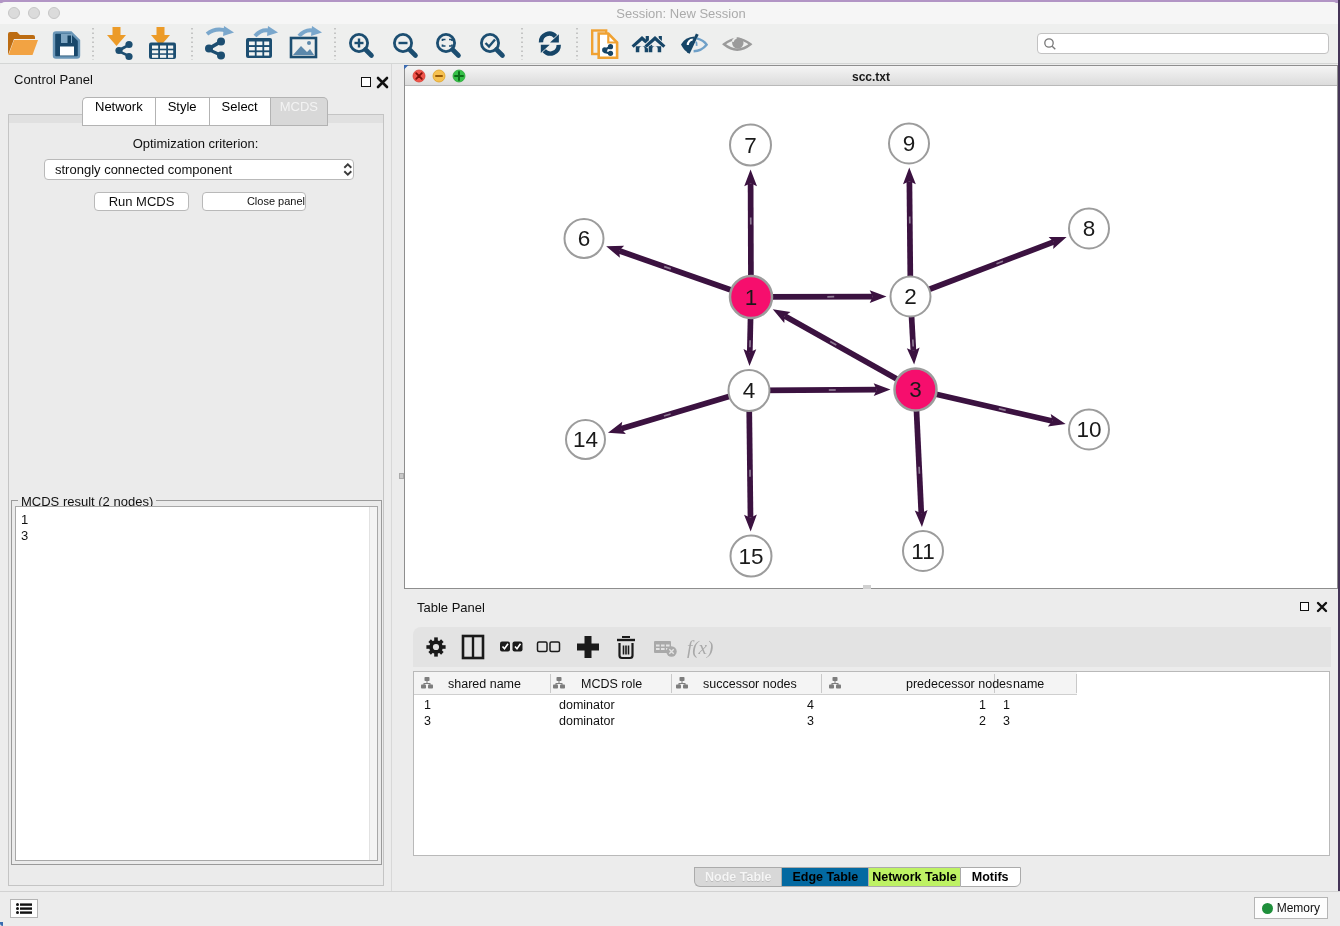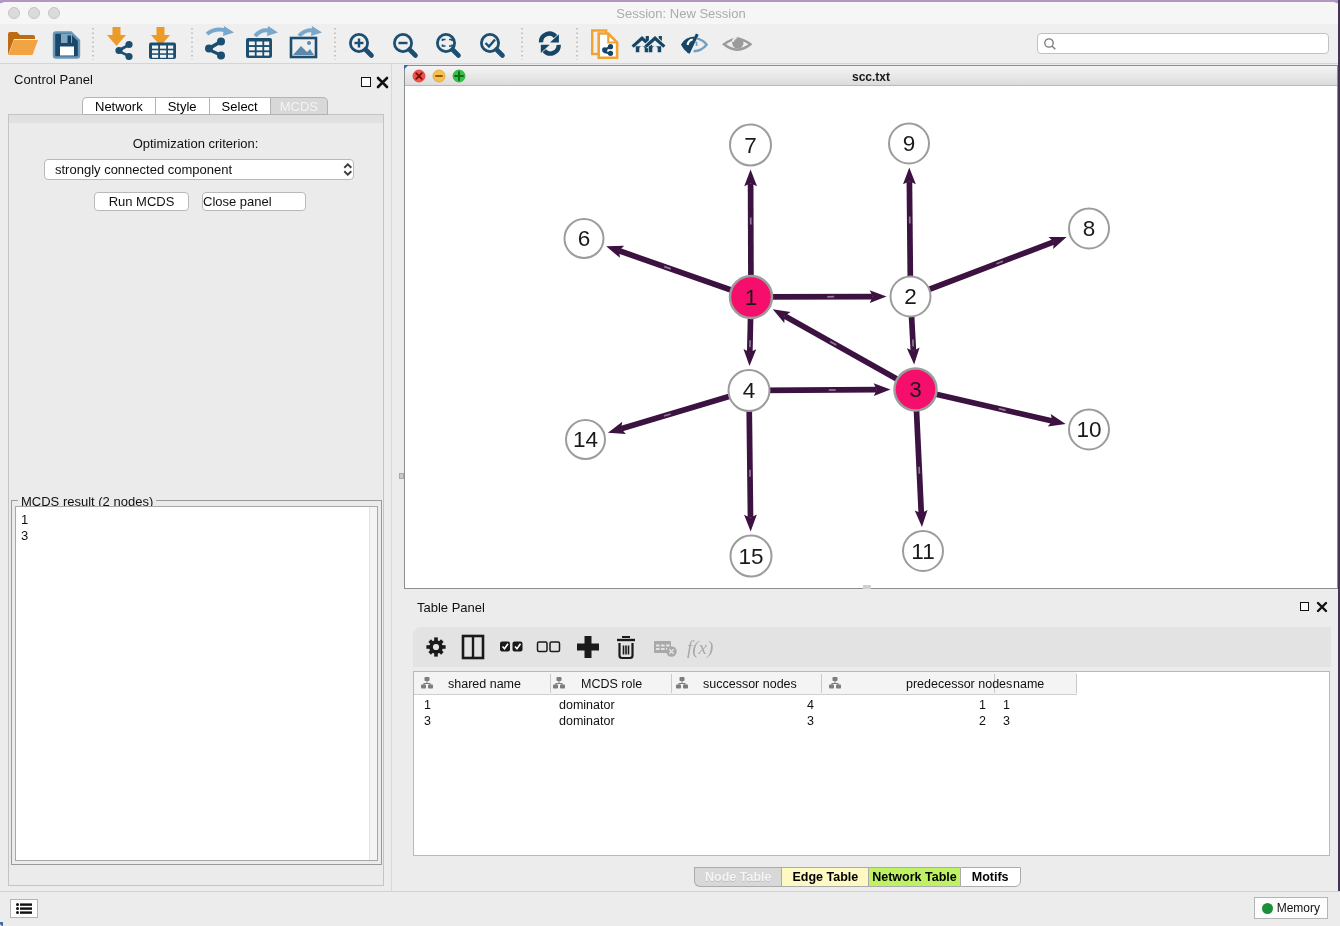--- a/index.html
+++ b/index.html
@@ -184,36 +184,36 @@
 <div class="abs" style="left:0;top:64px;width:391px;height:827px;background:#ececec;"></div>
 <div class="abs panel-head" style="left:14px;top:72px;">Control Panel</div>
 <div class="abs" style="left:361px;top:77px;width:10px;height:10px;border:1.5px solid #111;background:#fff;"></div>
 <svg class="abs" style="left:376px;top:76px;" width="13" height="13" viewBox="0 0 13 13">
     <path d="M2 2 L11 11 M11 2 L2 11" stroke="#111" stroke-width="2.6" stroke-linecap="round"></path>
   </svg>
 
 <div class="abs" style="left:8px;top:114px;width:376px;height:772px;border:1px solid #c4c4c4;background:#ebebeb;"></div>
 <div class="abs" style="left:9px;top:115px;width:374px;height:8px;background:#e0e0e0;"></div>
 
-<div class="abs" style="left:82px;top:97px;height:18px;display:flex;font-size:13px;">
+<div class="abs" style="left:82px;top:97px;height:29px;display:flex;font-size:13px;">
   <div style="background:#fff;border:1px solid #b3b3b3;border-right:none;border-radius:5px 0 0 0;padding:1px 12px 0;color:#000;">Network</div>
   <div style="background:#fff;border:1px solid #b3b3b3;border-right:none;padding:1px 12px 0;color:#000;">Style</div>
   <div style="background:#fff;border:1px solid #b3b3b3;padding:1px 12px 0;color:#000;">Select</div>
   <div style="background:#d8d8d8;border:1px solid #b3b3b3;border-left:none;border-radius:0 5px 0 0;padding:1px 9px 0;color:#f3f3f3;">MCDS</div>
 </div>
 <div class="abs" style="left:0;top:136px;width:391px;text-align:center;font-size:13px;color:#111;">Optimization criterion:</div>
 
 <div class="abs" style="left:44px;top:159px;width:310px;height:21px;background:#fff;border:1px solid #b9b9b9;border-radius:4px;font-size:13px;color:#111;line-height:19px;padding-left:10px;">strongly connected component</div>
 <svg class="abs" style="left:343px;top:163px;" width="10" height="13" viewBox="0 0 10 13">
     <path d="M1.3 4.7 L4.8 1.3 L8.3 4.7" fill="none" stroke="#3c3c3c" stroke-width="1.9"></path>
     <path d="M1.3 8.3 L4.8 11.7 L8.3 8.3" fill="none" stroke="#3c3c3c" stroke-width="1.9"></path>
   </svg>
 
 <div class="abs" style="left:94px;top:192px;width:95px;height:19px;background:#fff;border:1px solid #b9b9b9;border-radius:4px;text-align:center;font-size:13px;line-height:17px;color:#111;">Run MCDS</div>
-<div class="abs" style="left:202px;top:192px;width:104px;height:19px;background:#fff;border:1px solid #b9b9b9;border-radius:4px;text-align:left;font-size:13px;line-height:17px;color:#111;">Close panel</div>
+<div class="abs" style="left:202px;top:192px;width:104px;height:19px;background:#fff;border:1px solid #b9b9b9;border-radius:4px;text-align:right;font-size:11px;line-height:17px;color:#111;">Close panel</div>
 
 <div class="abs" style="left:11px;top:500px;width:371px;height:365px;border:1px solid #9a9a9a;"></div>
 <div class="abs" style="left:18px;top:494px;background:#ebebeb;padding:0 3px;font-size:13px;color:#111;">MCDS result (2 nodes)</div>
 <div class="abs" style="left:15px;top:506px;width:363px;height:355px;background:#fff;border:1px solid #a8a8a8;"></div>
 <div class="abs" style="left:369px;top:507px;width:8px;height:353px;background:#f4f4f4;border-left:1px solid #e2e2e2;"></div>
 <div class="abs" style="left:21px;top:512px;font-size:13px;color:#111;line-height:16px;">1<br>3</div>
 
 <div class="abs" style="left:391px;top:64px;width:13px;height:827px;background:#ececec;border-left:1px solid #d8d8d8;"></div>
 <div class="abs" style="left:399px;top:473px;width:5px;height:6px;background:#c9c9c9;border:1px solid #aaa;"></div>
 
@@ -406,21 +406,21 @@
 <div class="abs" style="left:916px;top:698px;width:70px;text-align:right;font-size:12.5px;color:#111;">1</div>
 <div class="abs" style="left:1003px;top:698px;font-size:12.5px;color:#111;">1</div>
 <div class="abs" style="left:424px;top:714px;font-size:12.5px;color:#111;">3</div>
 <div class="abs" style="left:559px;top:714px;font-size:12.5px;color:#111;">dominator</div>
 <div class="abs" style="left:744px;top:714px;width:70px;text-align:right;font-size:12.5px;color:#111;">3</div>
 <div class="abs" style="left:916px;top:714px;width:70px;text-align:right;font-size:12.5px;color:#111;">2</div>
 <div class="abs" style="left:1003px;top:714px;font-size:12.5px;color:#111;">3</div>
 
 <div class="abs" style="left:694px;top:867px;height:20px;display:flex;font-size:12.5px;font-weight:bold;">
   <div style="background:#d8d8d8;border:1px solid #ababab;border-right:none;border-radius:0 0 0 6px;padding:2px 10px 12px;color:#f5f5f5;text-shadow:0 1px 0 #bdbdbd;">Node Table</div>
-  <div style="background:#fef9c3;border:1px solid #ababab;border-right:none;padding:2px 10px 0;color:#000;">Edge Table</div>
+  <div style="background:#0369a1;border:1px solid #ababab;border-right:none;padding:2px 10px 0;color:#000;">Edge Table</div>
   <div style="background:#bef264;border:1px solid #ababab;border-right:none;padding:2px 3px 0;color:#000;">Network Table</div>
   <div style="background:#fff;border:1px solid #ababab;border-radius:0 0 6px 0;padding:2px 11px 0;color:#000;">Motifs</div>
 </div>
 
 <div class="abs" style="left:0;top:891px;width:1340px;height:35px;background:#ececec;border-top:1px solid #d2d2d2;"></div>
 <div class="abs" style="left:10px;top:899px;width:28px;height:19px;background:#fdfdfd;border:1px solid #b5b5b5;"></div>
 <svg class="abs" style="left:16px;top:903px;" width="16" height="11" viewBox="0 0 16 11">
  <circle cx="1.5" cy="1.5" r="1.5" fill="#111"></circle>
     <rect x="4" y="0.4" width="12" height="2.4" fill="#111"></rect>
  <circle cx="1.5" cy="5.5" r="1.5" fill="#111"></circle>

